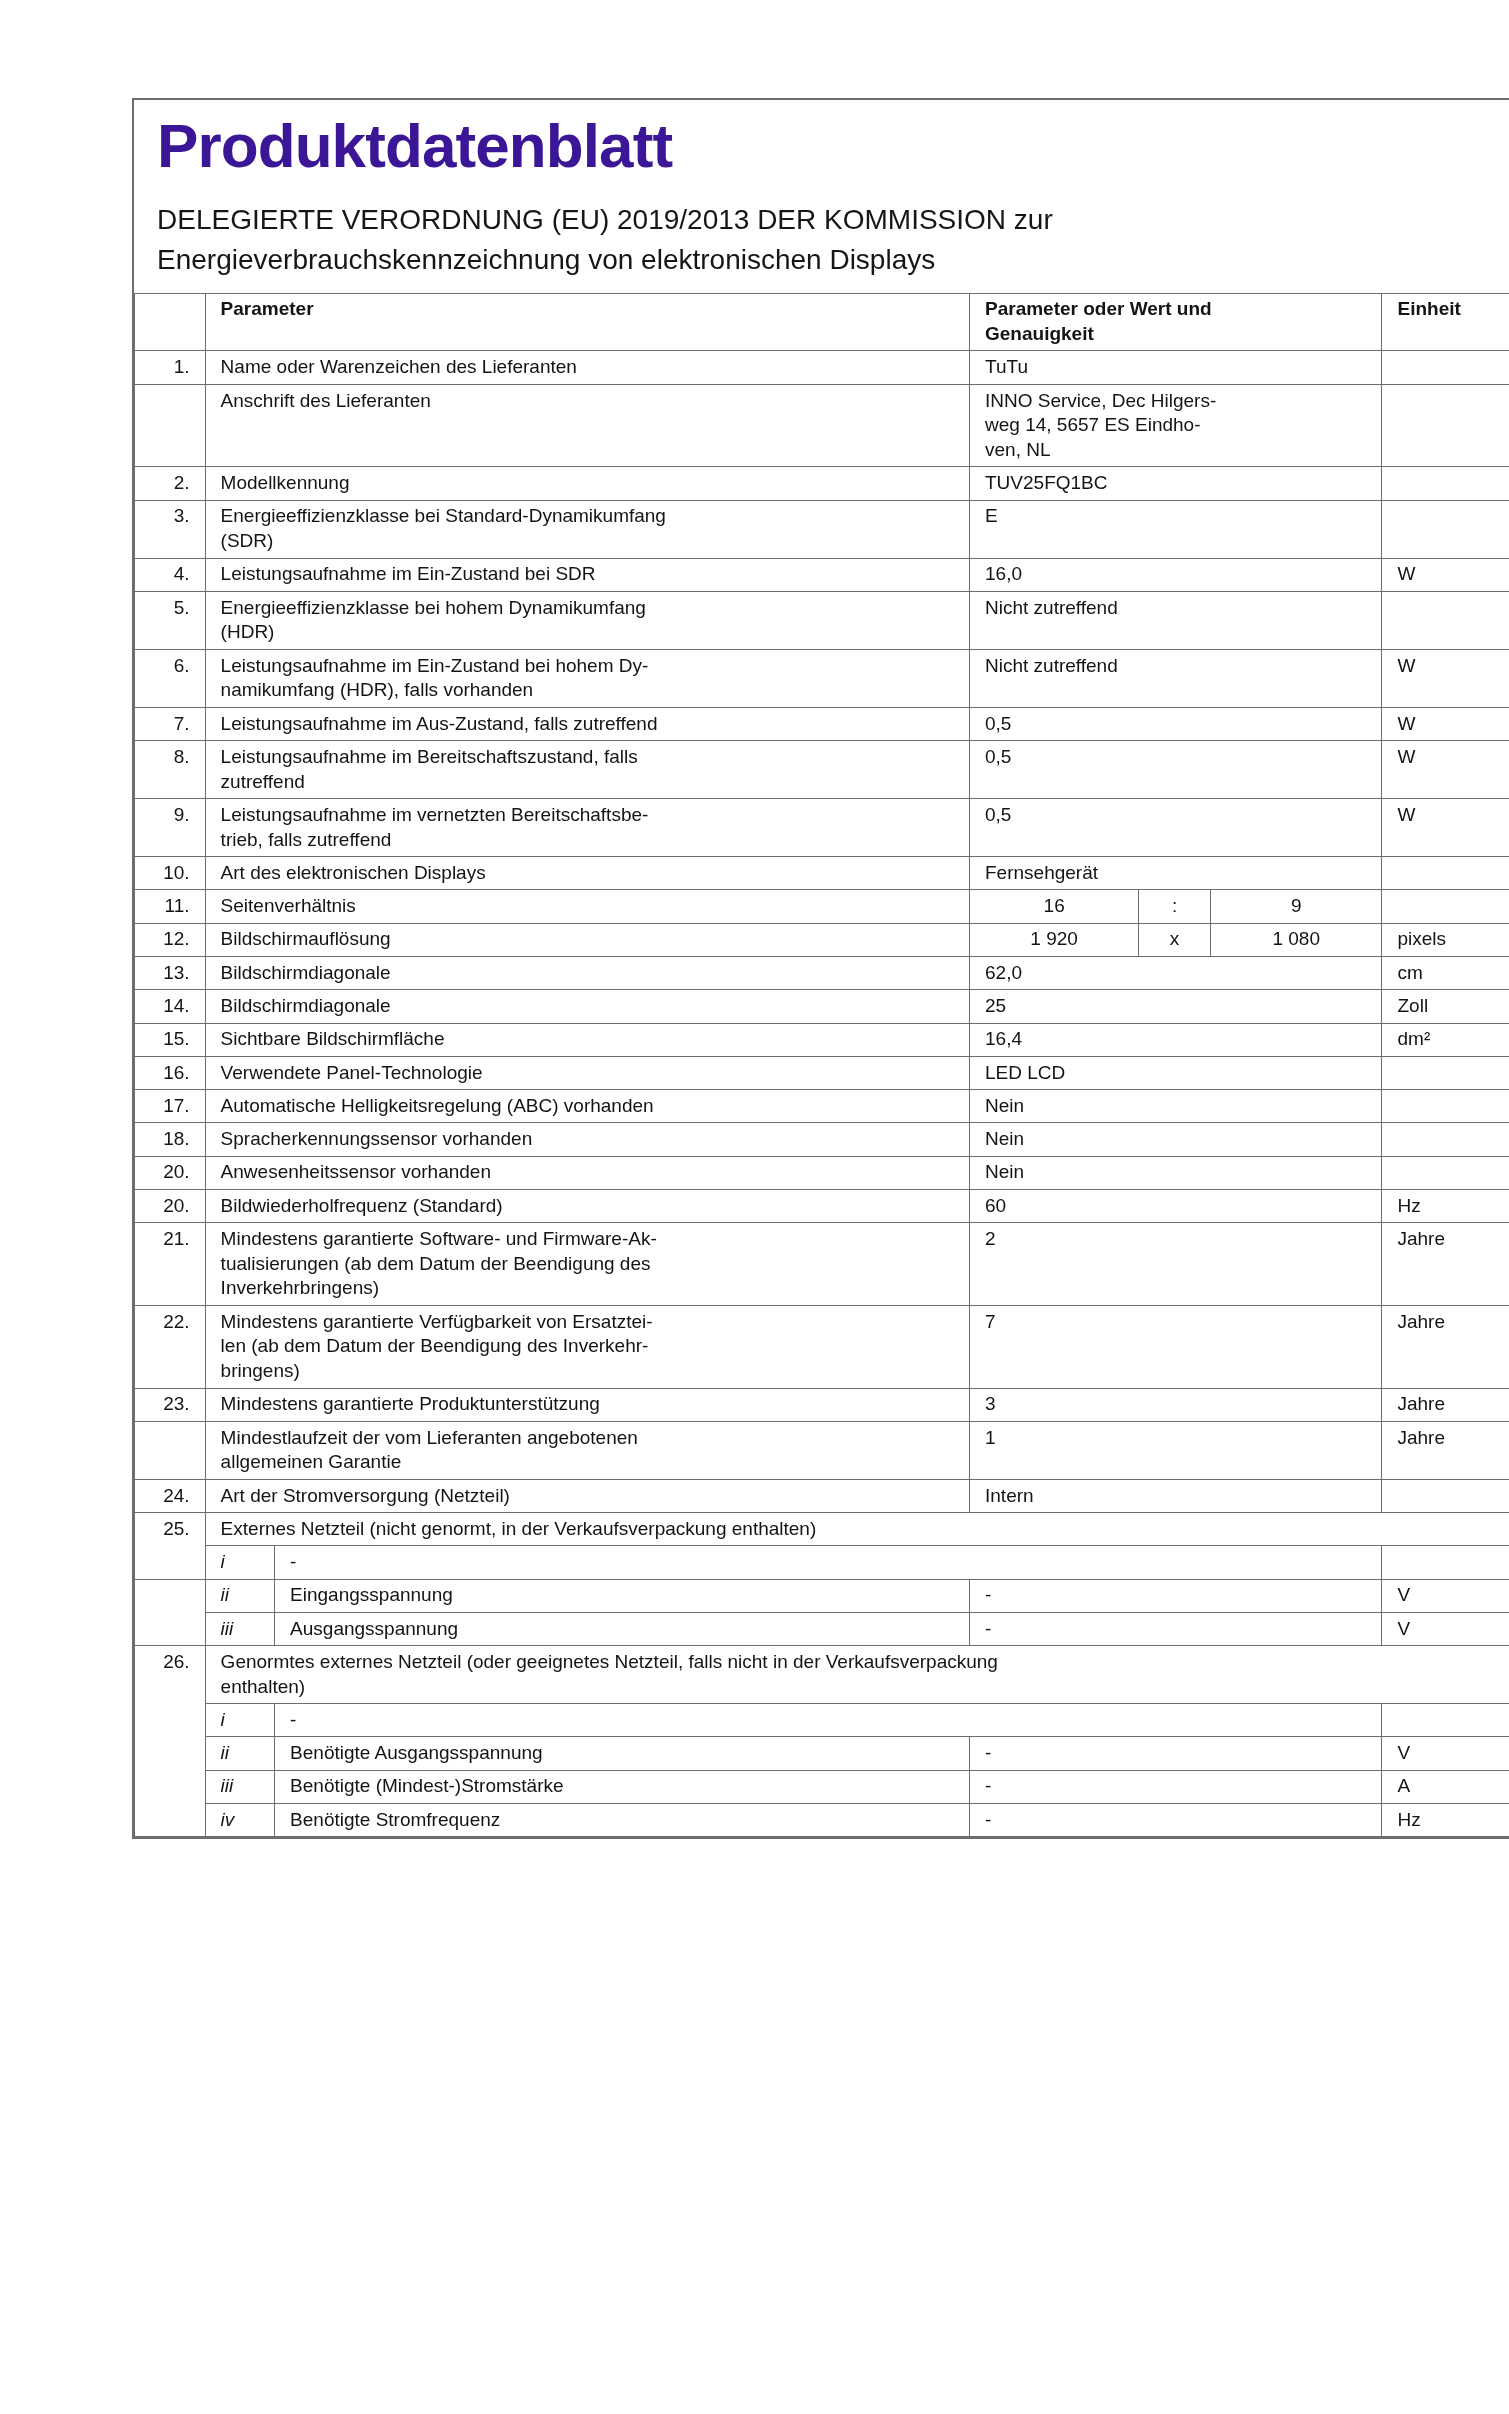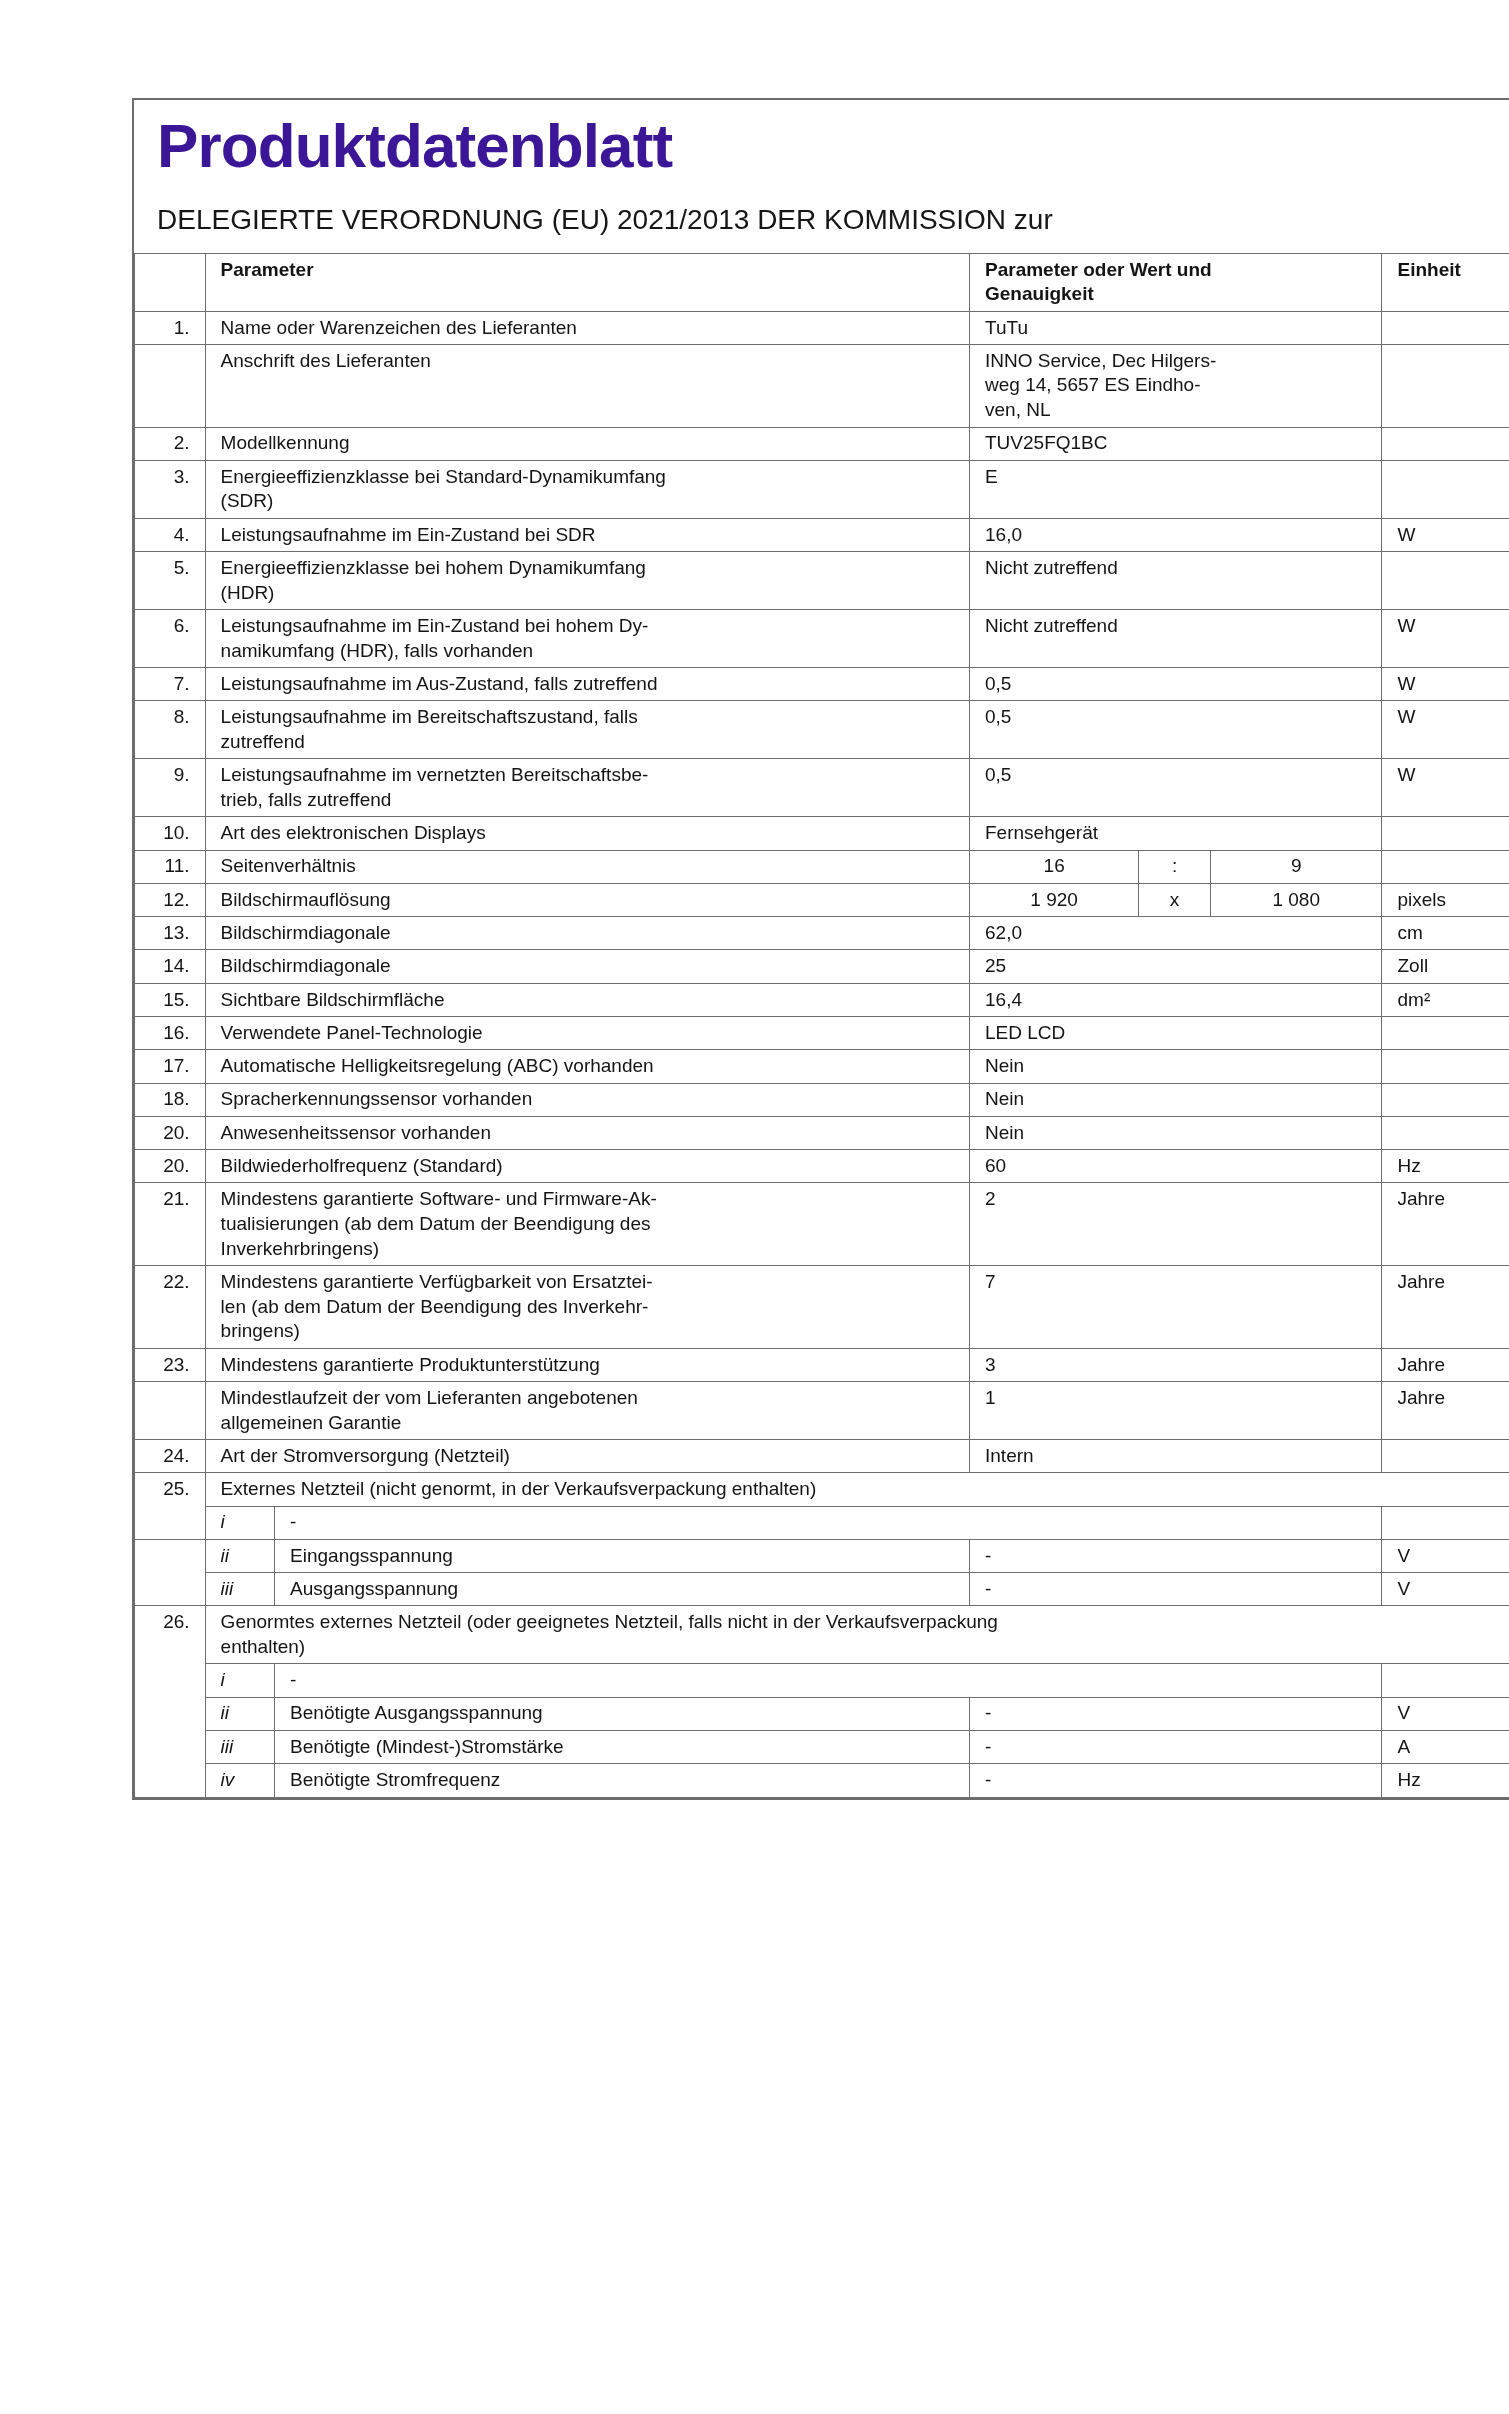--- a/index.html
+++ b/index.html
@@ -56,21 +56,22 @@
 </style>
 </head>
 <body>
 
 <div class="page">
   <div class="sheet">
 
     <div class="title-block">
       <div class="doc-title">Produktdatenblatt</div>
       <div class="doc-subtitle">
-        <div>DELEGIERTE VERORDNUNG (EU) 2021/2013 DER KOMMISSION zur</div>
+        <div>DELEGIERTE VERORDNUNG (EU) 2019/2013 DER KOMMISSION zur</div>
+        <div>Energieverbrauchskennzeichnung von elektronischen Displays</div>
       </div>
     </div>
 
     <table class="spec">
       <colgroup>
         <col style="width:63px">
           <col style="width:62px">
           <col style="width:620px">
         <col style="width:151px">
           <col style="width:64px">

